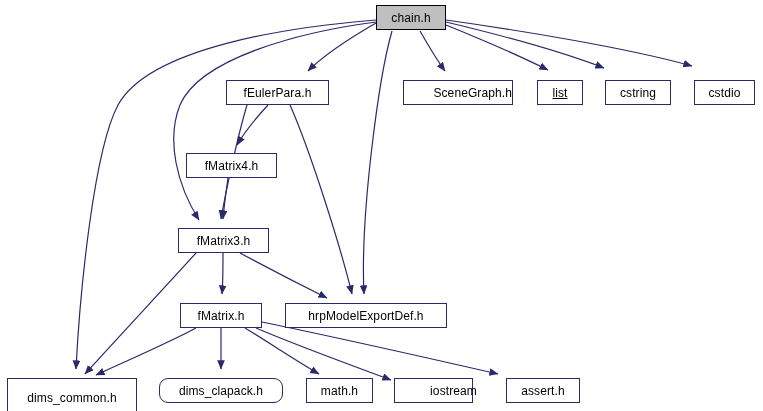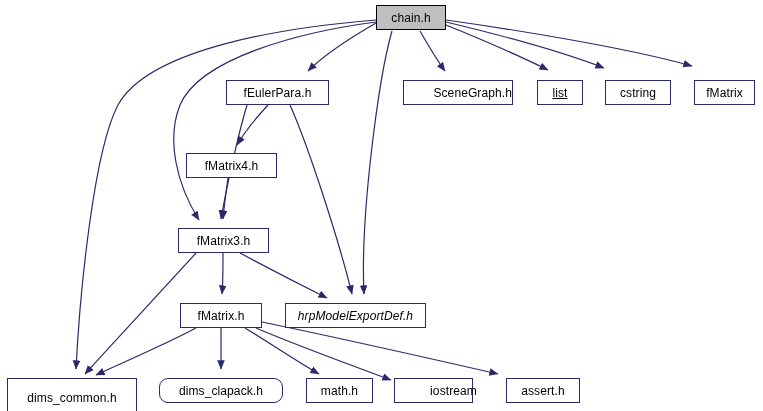--- a/index.html
+++ b/index.html
@@ -104,32 +104,32 @@
   <div class="node" style="left:403px;top:80px;width:110px;height:25px;justify-content:flex-end;">
       <span>SceneGraph.h</span>
     </div>
   <div class="node" style="left:537px;top:80px;width:46px;height:25px;text-decoration:underline;">
       <span>list</span>
     </div>
   <div class="node" style="left:605px;top:80px;width:66px;height:25px;">
       <span>cstring</span>
     </div>
   <div class="node" style="left:694px;top:80px;width:61px;height:25px;">
-      <span>fMatrix</span>
+      <span>cstdio</span>
     </div>
   <div class="node" style="left:186px;top:153px;width:91px;height:25px;">
       <span>fMatrix4.h</span>
     </div>
   <div class="node" style="left:178px;top:228px;width:91px;height:25px;">
       <span>fMatrix3.h</span>
     </div>
   <div class="node" style="left:180px;top:303px;width:82px;height:25px;">
       <span>fMatrix.h</span>
     </div>
-  <div class="node" style="left:285px;top:303px;width:141px;height:25px;font-style:italic;">
+  <div class="node" style="left:285px;top:303px;width:162px;height:25px;">
       <span>hrpModelExportDef.h</span>
     </div>
   <div class="node" style="left:7px;top:378px;width:130px;height:39px;">
       <span>dims_common.h</span>
     </div>
   <div class="node" style="left:159px;top:378px;width:124px;height:25px;border-radius:9px;">
       <span>dims_clapack.h</span>
     </div>
   <div class="node" style="left:306px;top:378px;width:67px;height:25px;">
       <span>math.h</span>

